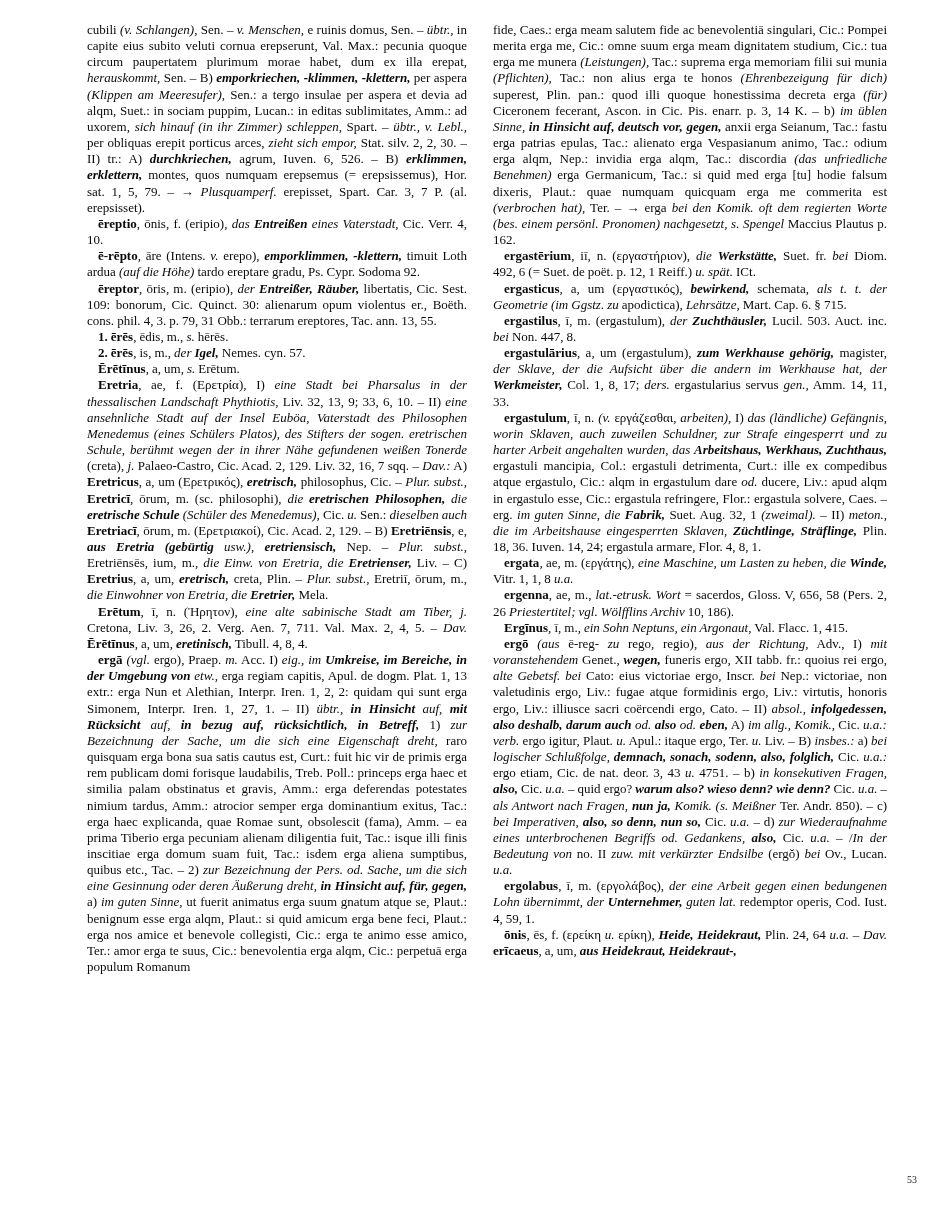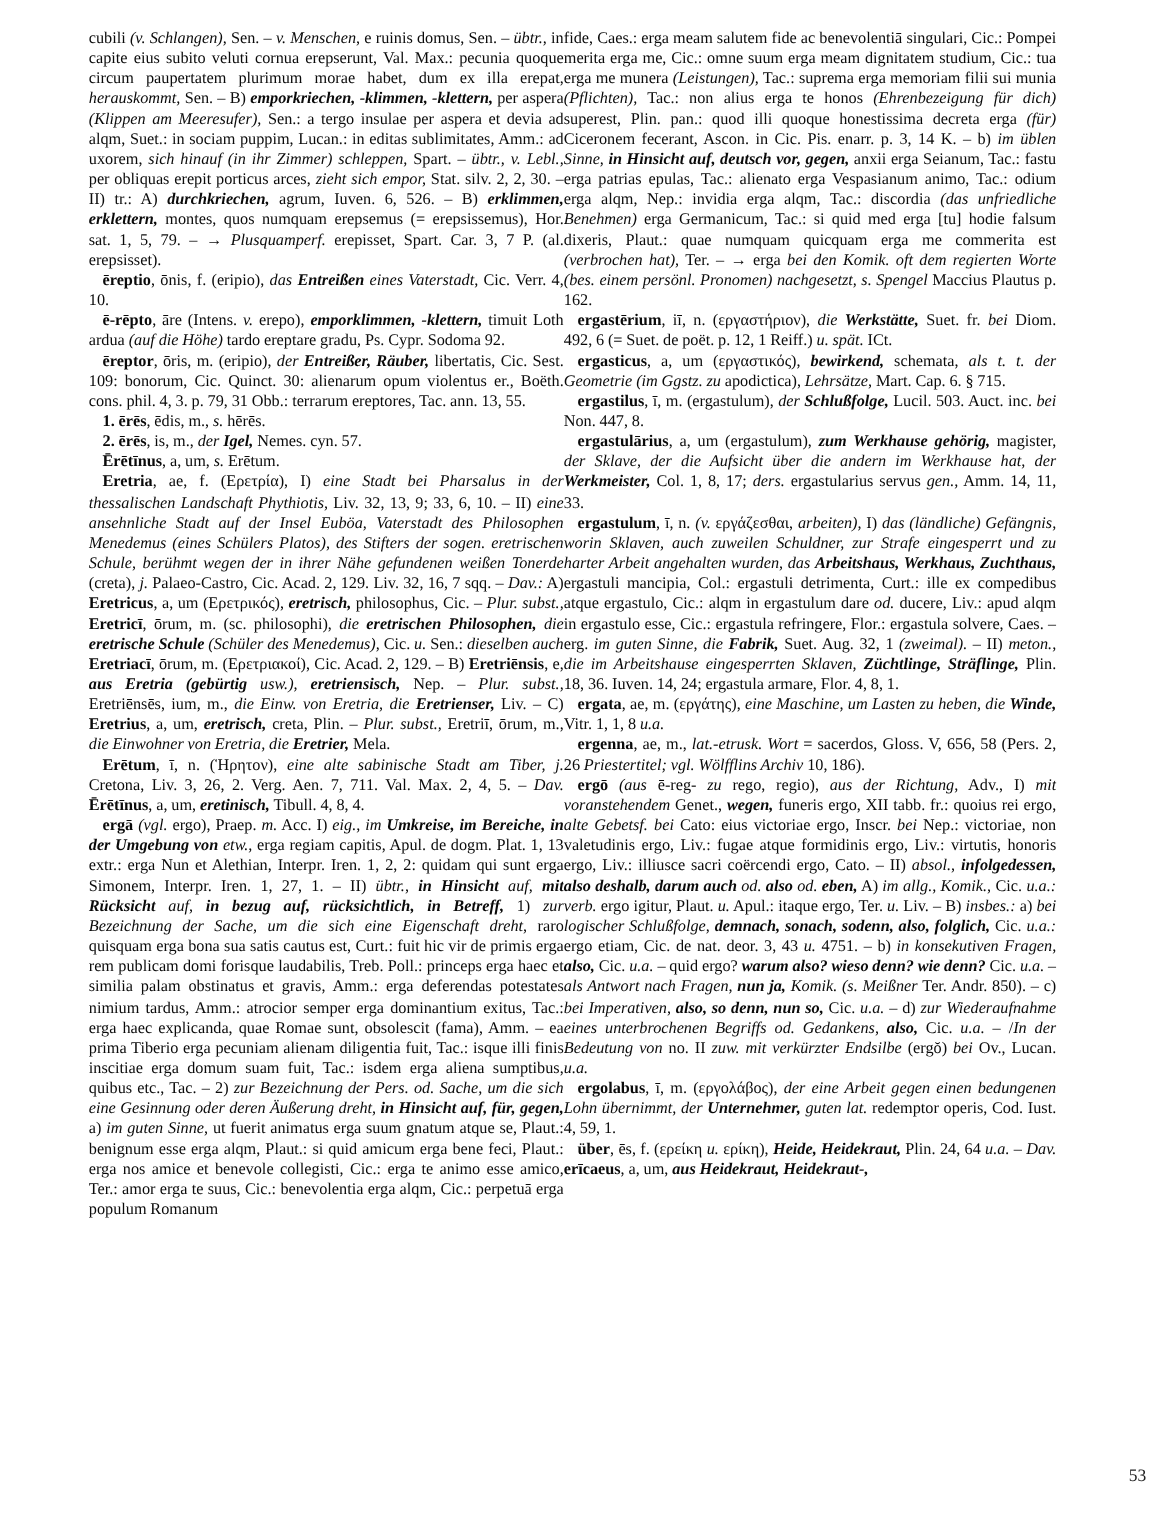--- a/index.html
+++ b/index.html
@@ -5,22 +5,22 @@
   html,body{margin:0;padding:0;background:#ffffff;}
   .page{
     position:relative;
     width:935px;height:1210px;
     background:#ffffff;
     font-family:"Liberation Serif","DejaVu Serif",serif;
     color:#0a0a0a;
     overflow:hidden;
   }
   .columns{
-    position:absolute;left:71px;top:22px;
-    display:flex;
+    position:absolute;left:87px;top:22px;
+    display:flex;gap:26px;
   }
   .col{height:1150px;overflow:hidden;}
   .col-left{width:380px;}
   .col-right{width:394px;}
   p.entry{
     margin:0;
     font-size:13px;
     line-height:16.15px;
     text-align:justify;
     text-indent:11px;
@@ -28,21 +28,21 @@
     -webkit-hyphens:auto;
     word-spacing:-0.2px;
   }
   p.entry.cont{text-indent:0;}
   .b{font-weight:bold;}
   .i{font-style:italic;}
   .bi{font-weight:bold;font-style:italic;}
   .page-number{
     position:absolute;
     top:1174px;right:18px;
-    font-size:14px;
+    font-size:10px;
     color:#222;
     margin-left:36px;
   }
 </style>
 </head>
 <body>
 
 <div class="page">
   <div class="columns">
     <div class="col col-left">
@@ -54,24 +54,25 @@
         <p class="entry"><span class="b">2. ērēs</span><span>, is, m., </span><span class="i">der </span><span class="bi">Igel,</span><span> Nemes. cyn. 57.</span></p>
         <p class="entry"><span class="b">Ērētīnus</span><span>, a, um, </span><span class="i">s.</span><span> Erētum.</span></p>
         <p class="entry"><span class="b">Eretria</span><span>, ae, f. (Ερετρία), I) </span><span class="i">eine Stadt bei Pharsalus in der thessalischen Landschaft Phythiotis,</span><span> Liv. 32, 13, 9; 33, 6, 10. – II) </span><span class="i">eine ansehnliche Stadt auf der Insel Euböa, Vaterstadt des Philosophen Menedemus (eines Schülers Platos), des Stifters der sogen. eretrischen Schule, berühmt wegen der in ihrer Nähe gefundenen weißen Tonerde </span><span>(creta), </span><span class="i">j.</span><span> Palaeo-Castro, Cic. Acad. 2, 129. Liv. 32, 16, 7 sqq. – </span><span class="i">Dav.:</span><span> A) </span><span class="b">Eretricus</span><span>, a, um (Ερετρικός), </span><span class="bi">eretrisch,</span><span> philosophus, Cic. – </span><span class="i">Plur. subst.,</span><span> </span><span class="b">Eretricī</span><span>, ōrum, m. (sc. philosophi), </span><span class="i">die </span><span class="bi">eretrischen Philosophen,</span><span class="i"> die </span><span class="bi">eretrische Schule </span><span class="i">(Schüler des Menedemus),</span><span> Cic. </span><span class="i">u.</span><span> Sen.: </span><span class="i">dieselben auch </span><span class="b">Eretriacī</span><span>, ōrum, m. (Ερετριακοί), Cic. Acad. 2, 129. – B) </span><span class="b">Eretriēnsis</span><span>, e, </span><span class="bi">aus Eretria (gebürtig </span><span class="i">usw.),</span><span class="bi"> eretriensisch,</span><span> Nep. – </span><span class="i">Plur. subst.,</span><span> Eretriēnsēs, ium, m., </span><span class="i">die Einw. von Eretria, die </span><span class="bi">Eretrienser,</span><span> Liv. – C) </span><span class="b">Eretrius</span><span>, a, um, </span><span class="bi">eretrisch,</span><span> creta, Plin. – </span><span class="i">Plur. subst.,</span><span> Eretriī, ōrum, m., </span><span class="i">die Einwohner von Eretria, die </span><span class="bi">Eretrier,</span><span> Mela.</span></p>
         <p class="entry"><span class="b">Erētum</span><span>, ī, n. (Ἡρητον), </span><span class="i">eine alte sabinische Stadt am Tiber, j.</span><span> Cretona, Liv. 3, 26, 2. Verg. Aen. 7, 711. Val. Max. 2, 4, 5. – </span><span class="i">Dav.</span><span> </span><span class="b">Ērētīnus</span><span>, a, um, </span><span class="bi">eretinisch,</span><span> Tibull. 4, 8, 4.</span></p>
         <p class="entry"><span class="b">ergā</span><span class="i"> (vgl.</span><span> ergo), Praep. </span><span class="i">m.</span><span> Acc. I) </span><span class="i">eig., im </span><span class="bi">Umkreise, im Bereiche, in der Umgebung von </span><span class="i">etw.,</span><span> erga regiam capitis, Apul. de dogm. Plat. 1, 13 extr.: erga Nun et Alethian, Interpr. Iren. 1, 2, 2: quidam qui sunt erga Simonem, Interpr. Iren. 1, 27, 1. – II) </span><span class="i">übtr., </span><span class="bi">in Hinsicht </span><span class="i">auf, </span><span class="bi">mit Rücksicht </span><span class="i">auf, </span><span class="bi">in bezug auf, rücksichtlich, in Betreff, </span><span>1) </span><span class="i">zur Bezeichnung der Sache, um die sich eine Eigenschaft dreht,</span><span> raro quisquam erga bona sua satis cautus est, Curt.: fuit hic vir de primis erga rem publicam domi forisque laudabilis, Treb. Poll.: princeps erga haec et similia palam obstinatus et gravis, Amm.: erga deferendas potestates nimium tardus, Amm.: atrocior semper erga dominantium exitus, Tac.: erga haec explicanda, quae Romae sunt, obsolescit (fama), Amm. – ea prima Tiberio erga pecuniam alienam diligentia fuit, Tac.: isque illi finis inscitiae erga domum suam fuit, Tac.: isdem erga aliena sumptibus, quibus etc., Tac. – 2) </span><span class="i">zur Bezeichnung der Pers. od. Sache, um die sich eine Gesinnung oder deren Äußerung dreht, </span><span class="bi">in Hinsicht auf, für, gegen,</span><span> a) </span><span class="i">im guten Sinne,</span><span> ut fuerit animatus erga suum gnatum atque se, Plaut.: benignum esse erga alqm, Plaut.: si quid amicum erga bene feci, Plaut.: erga nos amice et benevole collegisti, Cic.: erga te animo esse amico, Ter.: amor erga te suus, Cic.: benevolentia erga alqm, Cic.: perpetuā erga populum Romanum</span></p>
       </div>
     <div class="col col-right">
         <p class="entry cont"><span>fide, Caes.: erga meam salutem fide ac benevolentiā singulari, Cic.: Pompei merita erga me, Cic.: omne suum erga meam dignitatem studium, Cic.: tua erga me munera </span><span class="i">(Leistungen),</span><span> Tac.: suprema erga memoriam filii sui munia </span><span class="i">(Pflichten),</span><span> Tac.: non alius erga te honos </span><span class="i">(Ehrenbezeigung für dich)</span><span> superest, Plin. pan.: quod illi quoque honestissima decreta erga </span><span class="i">(für)</span><span> Ciceronem fecerant, Ascon. in Cic. Pis. enarr. p. 3, 14 K. – b) </span><span class="i">im üblen Sinne, </span><span class="bi">in Hinsicht auf, deutsch vor, gegen,</span><span> anxii erga Seianum, Tac.: fastu erga patrias epulas, Tac.: alienato erga Vespasianum animo, Tac.: odium erga alqm, Nep.: invidia erga alqm, Tac.: discordia </span><span class="i">(das unfriedliche Benehmen)</span><span> erga Germanicum, Tac.: si quid med erga [tu] hodie falsum dixeris, Plaut.: quae numquam quicquam erga me commerita est </span><span class="i">(verbrochen hat),</span><span> Ter. – → erga </span><span class="i">bei den Komik. oft dem regierten Worte (bes. einem persönl. Pronomen) nachgesetzt, s. Spengel </span><span>Maccius Plautus p. 162.</span></p>
         <p class="entry"><span class="b">ergastērium</span><span>, iī, n. (εργαστήριον), </span><span class="i">die </span><span class="bi">Werkstätte,</span><span> Suet. fr. </span><span class="i">bei</span><span> Diom. 492, 6 (= Suet. de poët. p. 12, 1 Reiff.) </span><span class="i">u. spät.</span><span> ICt.</span></p>
         <p class="entry"><span class="b">ergasticus</span><span>, a, um (εργαστικός), </span><span class="bi">bewirkend,</span><span> schemata, </span><span class="i">als t. t. der Geometrie (im Ggstz. zu </span><span>apodictica), </span><span class="i">Lehrsätze,</span><span> Mart. Cap. 6. § 715.</span></p>
-        <p class="entry"><span class="b">ergastilus</span><span>, ī, m. (ergastulum), </span><span class="i">der </span><span class="bi">Schlußfolge,</span><span> Lucil. 503. Auct. inc. </span><span class="i">bei</span><span> Non. 447, 8.</span></p>
+        <p class="entry"><span class="b">ergastilus</span><span>, ī, m. (ergastulum), </span><span class="i">der </span><span class="bi">Zuchthäusler,</span><span> Lucil. 503. Auct. inc. </span><span class="i">bei</span><span> Non. 447, 8.</span></p>
         <p class="entry"><span class="b">ergastulārius</span><span>, a, um (ergastulum), </span><span class="bi">zum Werkhause gehörig,</span><span> magister, </span><span class="i">der Sklave, der die Aufsicht über die andern im Werkhause hat, der </span><span class="bi">Werkmeister,</span><span> Col. 1, 8, 17; </span><span class="i">ders.</span><span> ergastularius servus </span><span class="i">gen.,</span><span> Amm. 14, 11, 33.</span></p>
         <p class="entry"><span class="b">ergastulum</span><span>, ī, n. </span><span class="i">(v.</span><span> εργάζεσθαι, </span><span class="i">arbeiten),</span><span> I) </span><span class="i">das (ländliche) Gefängnis, worin Sklaven, auch zuweilen Schuldner, zur Strafe eingesperrt und zu harter Arbeit angehalten wurden, das </span><span class="bi">Arbeitshaus, Werkhaus, Zuchthaus,</span><span> ergastuli mancipia, Col.: ergastuli detrimenta, Curt.: ille ex compedibus atque ergastulo, Cic.: alqm in ergastulum dare </span><span class="i">od.</span><span> ducere, Liv.: apud alqm in ergastulo esse, Cic.: ergastula refringere, Flor.: ergastula solvere, Caes. – erg. </span><span class="i">im guten Sinne, die </span><span class="bi">Fabrik,</span><span> Suet. Aug. 32, 1 </span><span class="i">(zweimal).</span><span> – II) </span><span class="i">meton., die im Arbeitshause eingesperrten Sklaven, </span><span class="bi">Züchtlinge, Sträflinge,</span><span> Plin. 18, 36. Iuven. 14, 24; ergastula armare, Flor. 4, 8, 1.</span></p>
         <p class="entry"><span class="b">ergata</span><span>, ae, m. (εργάτης), </span><span class="i">eine Maschine, um Lasten zu heben, die </span><span class="bi">Winde,</span><span> Vitr. 1, 1, 8 </span><span class="i">u.a.</span></p>
         <p class="entry"><span class="b">ergenna</span><span>, ae, m., </span><span class="i">lat.-etrusk. Wort</span><span> = sacerdos, Gloss. V, 656, 58 (Pers. 2, 26 </span><span class="i">Priestertitel; vgl. Wölfflins Archiv</span><span> 10, 186).</span></p>
+        <p class="entry"><span class="b">Ergīnus</span><span>, ī, m., </span><span class="i">ein Sohn Neptuns, ein Argonaut,</span><span> Val. Flacc. 1, 415.</span></p>
         <p class="entry"><span class="b">ergō</span><span class="i"> (aus</span><span> ē-reg- </span><span class="i">zu</span><span> rego, regio), </span><span class="i">aus der Richtung,</span><span> Adv., I) </span><span class="i">mit voranstehendem </span><span>Genet., </span><span class="bi">wegen,</span><span> funeris ergo, XII tabb. fr.: quoius rei ergo, </span><span class="i">alte Gebetsf. bei </span><span>Cato: eius victoriae ergo, Inscr. </span><span class="i">bei </span><span>Nep.: victoriae, non valetudinis ergo, Liv.: fugae atque formidinis ergo, Liv.: virtutis, honoris ergo, Liv.: illiusce sacri coërcendi ergo, Cato. – II) </span><span class="i">absol., </span><span class="bi">infolgedessen, also deshalb, darum auch </span><span class="i">od. </span><span class="bi">also </span><span class="i">od. </span><span class="bi">eben,</span><span> A) </span><span class="i">im allg., Komik., </span><span>Cic. </span><span class="i">u.a.: verb.</span><span> ergo igitur, Plaut. </span><span class="i">u.</span><span> Apul.: itaque ergo, Ter. </span><span class="i">u.</span><span> Liv. – B) </span><span class="i">insbes.:</span><span> a) </span><span class="i">bei logischer Schlußfolge, </span><span class="bi">demnach, sonach, sodenn, also, folglich, </span><span>Cic. </span><span class="i">u.a.:</span><span> ergo etiam, Cic. de nat. deor. 3, 43 </span><span class="i">u.</span><span> 4751. – b) </span><span class="i">in konsekutiven Fragen, </span><span class="bi">also,</span><span> Cic. </span><span class="i">u.a.</span><span> – quid ergo? </span><span class="bi">warum also? wieso denn? wie denn?</span><span> Cic. </span><span class="i">u.a.</span><span> – </span><span class="i">als Antwort nach Fragen, </span><span class="bi">nun ja, </span><span class="i">Komik. (s. Meißner </span><span>Ter. Andr. 850). – c) </span><span class="i">bei Imperativen, </span><span class="bi">also, so denn, nun so, </span><span>Cic. </span><span class="i">u.a.</span><span> – d) </span><span class="i">zur Wiederaufnahme eines unterbrochenen Begriffs od. Gedankens, </span><span class="bi">also,</span><span> Cic. </span><span class="i">u.a.</span><span> – /</span><span class="i">In der Bedeutung von </span><span>no. II </span><span class="i">zuw. mit verkürzter Endsilbe </span><span>(ergŏ) </span><span class="i">bei </span><span>Ov., Lucan. </span><span class="i">u.a.</span></p>
         <p class="entry"><span class="b">ergolabus</span><span>, ī, m. (εργολάβος), </span><span class="i">der eine Arbeit gegen einen bedungenen Lohn übernimmt, der </span><span class="bi">Unternehmer,</span><span class="i"> guten lat.</span><span> redemptor operis, Cod. Iust. 4, 59, 1.</span></p>
-        <p class="entry"><span class="b">über</span><span>, ēs, f. (ερείκη </span><span class="i">u.</span><span> ερίκη), </span><span class="bi">Heide, Heidekraut,</span><span> Plin. 24, 64 </span><span class="i">u.a.</span><span> – </span><span class="i">Dav.</span><span> </span><span class="b">erīcaeus</span><span>, a, um, </span><span class="bi">aus Heidekraut, Heidekraut-,</span></p>
+        <p class="entry"><span class="b">ōnis</span><span>, ēs, f. (ερείκη </span><span class="i">u.</span><span> ερίκη), </span><span class="bi">Heide, Heidekraut,</span><span> Plin. 24, 64 </span><span class="i">u.a.</span><span> – </span><span class="i">Dav.</span><span> </span><span class="b">erīcaeus</span><span>, a, um, </span><span class="bi">aus Heidekraut, Heidekraut-,</span></p>
       </div>
   </div>
   <div class="page-number">53</div>
 </div>
 
 </body></html>

